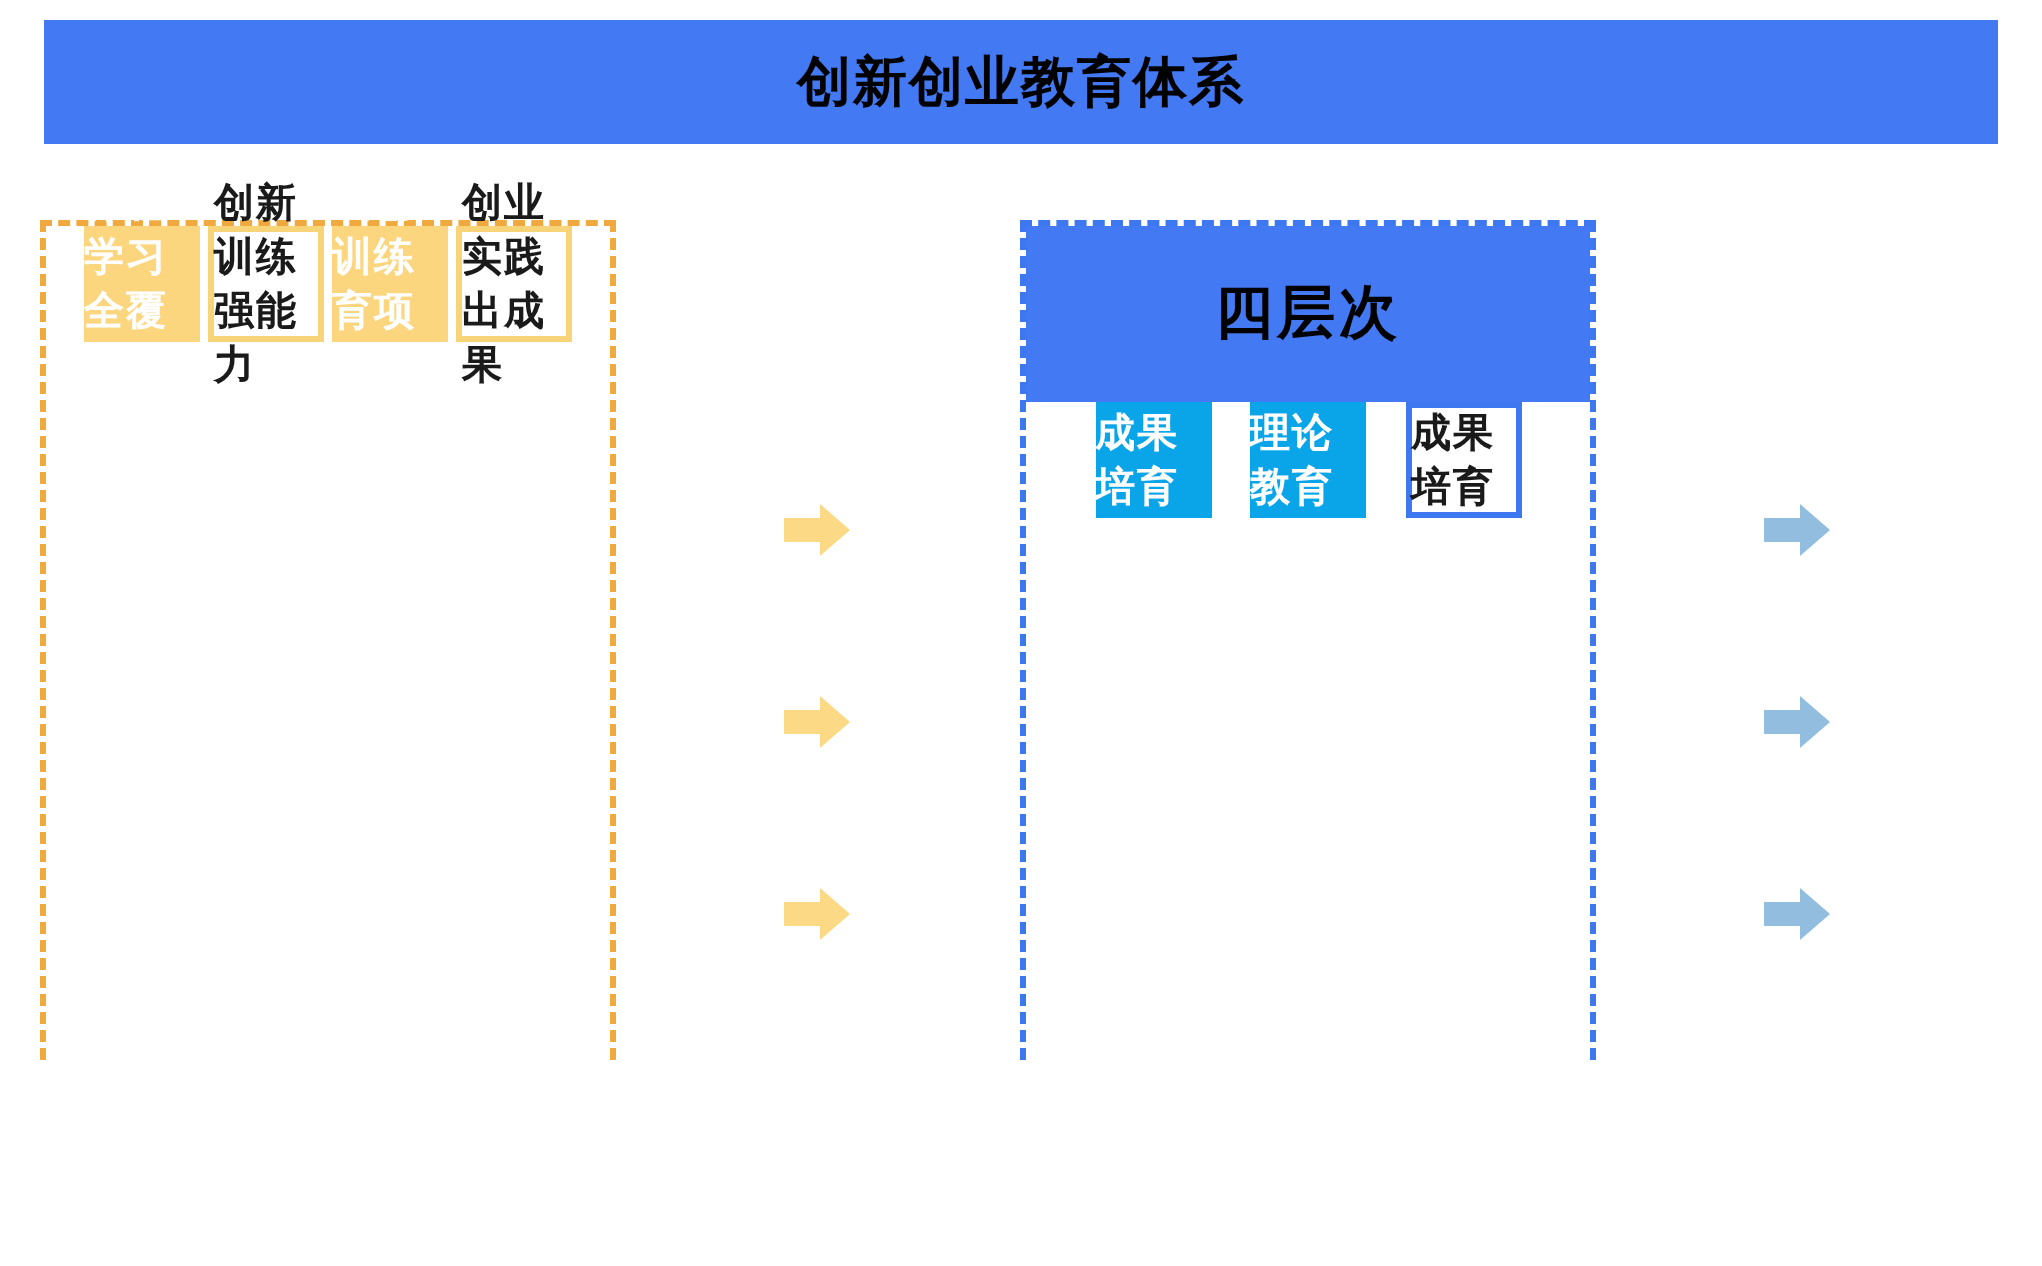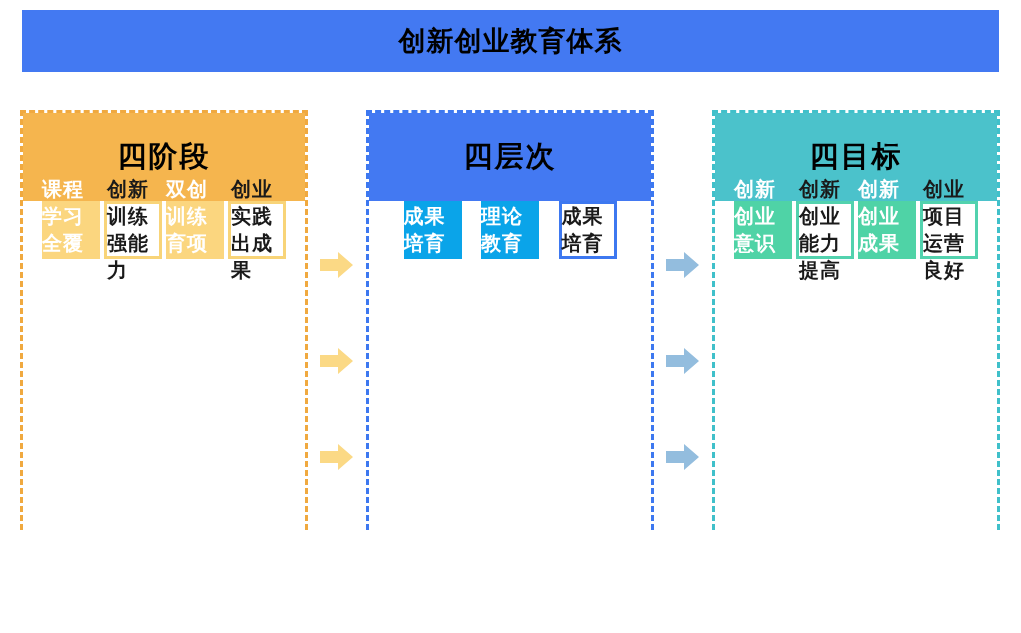--- a/index.html
+++ b/index.html
@@ -58,21 +58,20 @@
 
 <div class="page">
 
   <div class="banner">
     <div class="title">创新创业教育体系</div>
   </div>
 
   <div class="diagram">
 
     <div class="column" data-col="0">
-      <div class="col-header">四阶段</div>
       <div class="col-body">
         <div class="item filled">
           <span>课程学习全覆盖</span>
         </div>
         <div class="item outlined">
           <span>创新训练强能力</span>
         </div>
         <div class="item filled">
           <span>双创训练育项目</span>
         </div>
@@ -142,32 +141,15 @@
             </svg>
         </div>
         <div class="arrow-slot">
           <svg class="arrow-svg" viewBox="0 0 34 28">
               <polygon points="0,8 18,8 18,1 33,14 18,27 18,20 0,20"></polygon>
             </svg>
         </div>
       </div>
     </div>
 
-    <div class="column" data-col="2">
-      <div class="col-header">四目标</div>
-      <div class="col-body">
-        <div class="item filled">
-          <span>创新创业意识增强</span>
-        </div>
-        <div class="item outlined">
-          <span>创新创业能力提高</span>
-        </div>
-        <div class="item filled">
-          <span>创新创业成果丰富</span>
-        </div>
-        <div class="item outlined">
-          <span>创业项目运营良好</span>
-        </div>
-      </div>
-    </div>
 
   </div>
 </div>
 
 </body></html>

